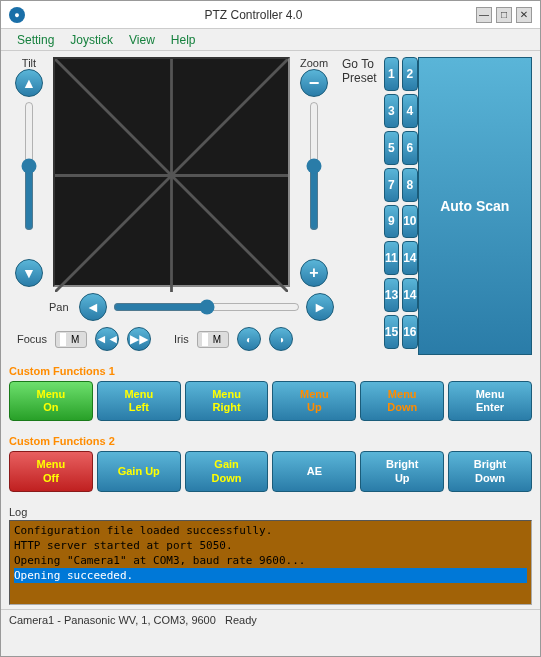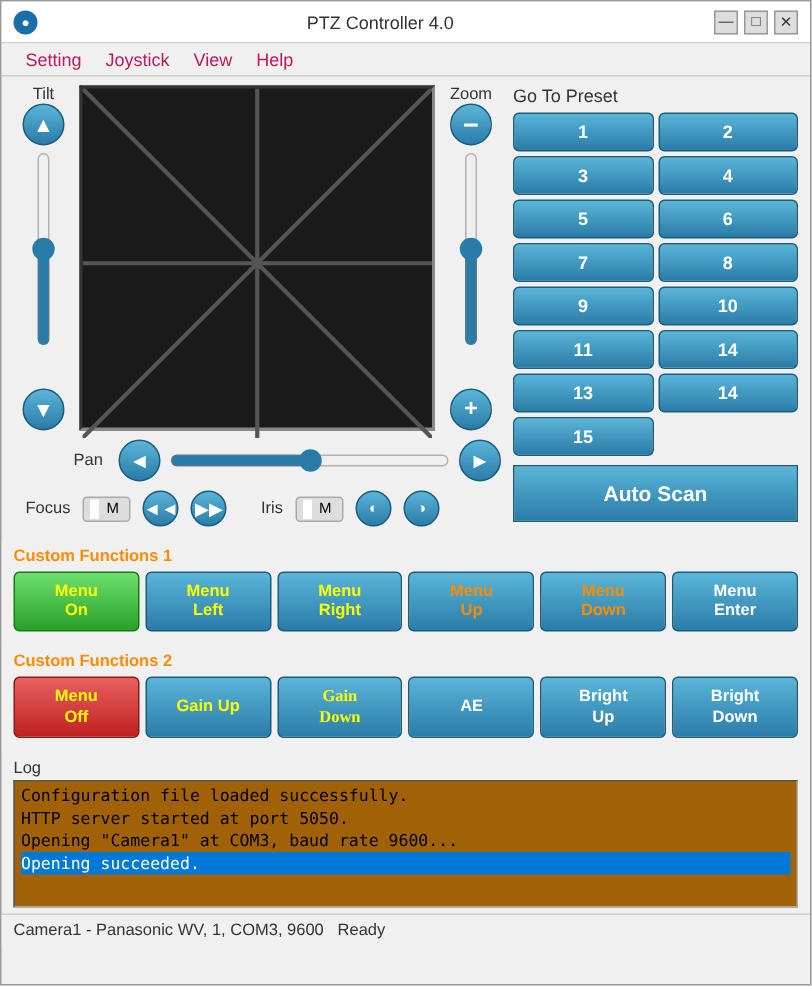--- a/index.html
+++ b/index.html
@@ -50,21 +50,21 @@
       display: flex;
       padding: 2px 8px;
       border-bottom: 1px solid #ccc;
       height: 22px;
       align-items: center;
     }
     .menu-item {
       padding: 2px 8px;
       cursor: pointer;
       font-size: 12px;
-      color: #be185d;
+      color: #15803d;
     }
     .main-content {
       display: flex;
       padding: 6px 8px;
       gap: 8px;
       height: 310px;
     }
     .left-panel {
       display: flex;
       flex-direction: column;
@@ -182,21 +182,21 @@
       border: 1px solid #1a5c7a;
       border-radius: 12px;
       display: flex; align-items: center; justify-content: center;
       cursor: pointer;
       color: white;
       font-size: 12px;
     }
     .right-panel {
       width: 190px;
       display: flex;
-      flex-direction: column;
+      flex-direction: row;
     }
     .preset-label {
       font-size: 12px;
       color: #333;
       margin-bottom: 4px;
     }
     .preset-grid {
       display: grid;
       grid-template-columns: 1fr 1fr;
       gap: 3px;
@@ -395,20 +395,21 @@
       <button class="preset-btn">6</button>
       <button class="preset-btn">7</button>
       <button class="preset-btn">8</button>
       <button class="preset-btn">9</button>
       <button class="preset-btn">10</button>
       <button class="preset-btn">11</button>
       <button class="preset-btn">14</button>
       <button class="preset-btn">13</button>
       <button class="preset-btn">14</button>
       <button class="preset-btn">15</button>
+      <button class="preset-btn">16</button>
     </div>
     <button class="auto-scan-btn">Auto Scan</button>
   </div>
 
 </div>
 
 <div class="custom-section">
   <div class="custom-label">
     <span>Custom Functions</span>
     <span>1</span>
@@ -424,21 +425,21 @@
 </div>
 
 <div class="custom-section">
   <div class="custom-label">
     <span>Custom Functions</span>
     <span style="color:#ff8c00;font-weight:bold;">2</span>
   </div>
   <div class="custom-buttons">
     <button class="cf-btn cf-btn-red">Menu<br>Off</button>
     <button class="cf-btn cf-btn-blue" style="color:#ffff00;">Gain Up</button>
-    <button class="cf-btn cf-btn-blue" style="color:#ffff00;font-family:Liberation Serif, serif;">Gain<br>Down</button>
+    <button class="cf-btn cf-btn-blue" style="color:#ffff00;">Gain<br>Down</button>
     <button class="cf-btn cf-btn-blue" style="color:white;">AE</button>
     <button class="cf-btn cf-btn-blue" style="color:white;">Bright<br>Up</button>
     <button class="cf-btn cf-btn-blue" style="color:white;">Bright<br>Down</button>
   </div>
 </div>
 
 <div class="log-section">
   <div class="log-label">Log</div>
   <div class="log-box">
     <div class="log-line">Configuration file loaded successfully.</div>

